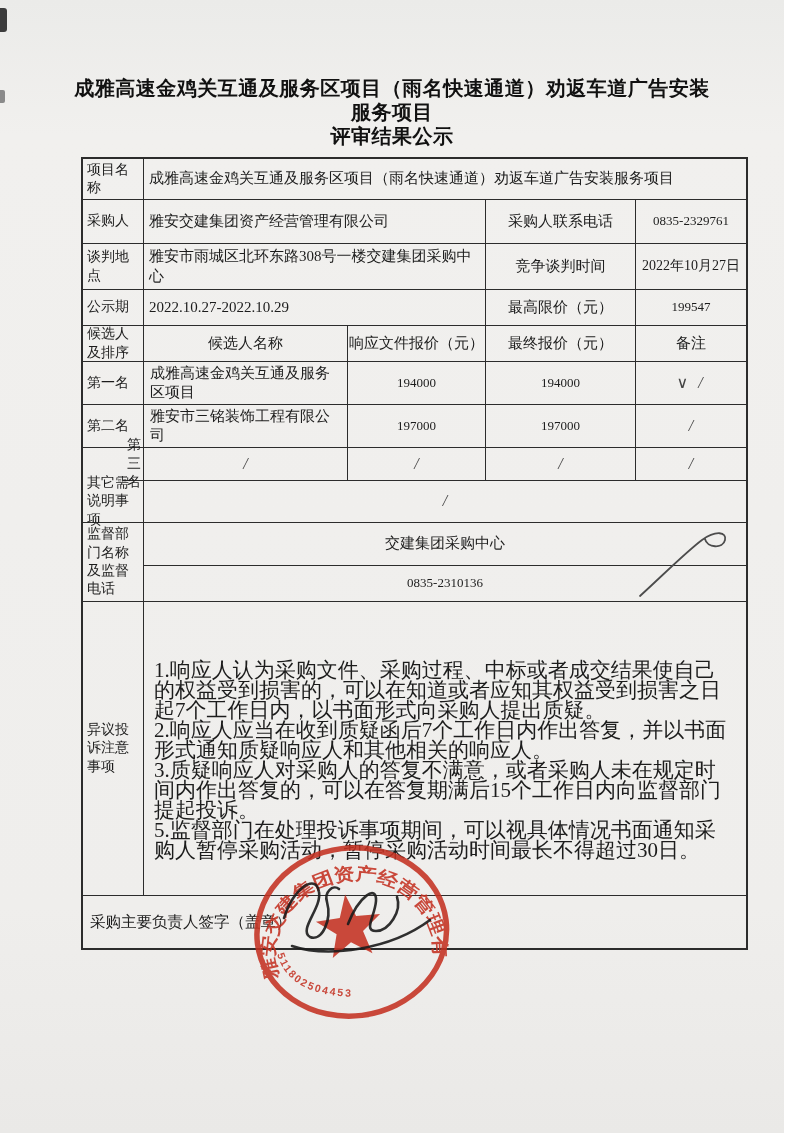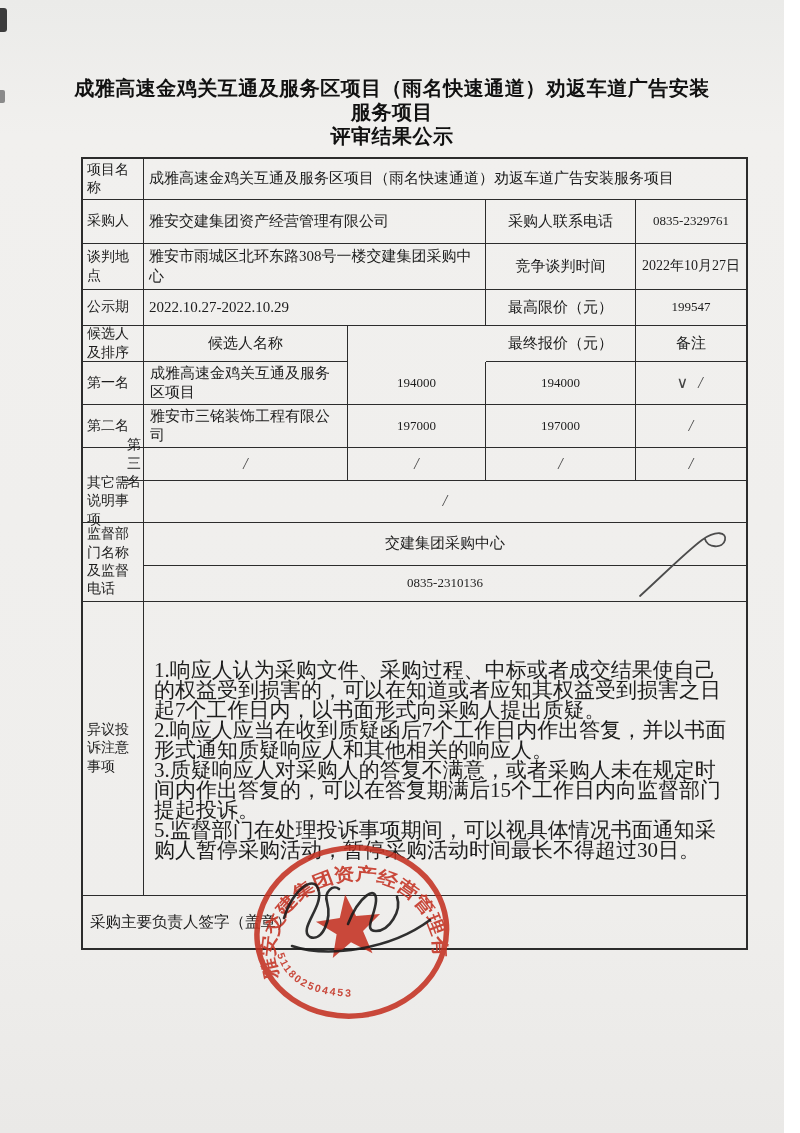--- a/index.html
+++ b/index.html
@@ -67,20 +67,21 @@
     <div class="c" style="grid-row:3;grid-column:4;">竞争谈判时间</div>
     <div class="c noR" style="grid-row:3;grid-column:5;padding:2px 1px;font-size:14px;">2022年10月27日</div>
 
     <div class="c lab" style="grid-row:4;grid-column:1;">公示期</div>
     <div class="c tl" style="grid-row:4;grid-column:2/4;">2022.10.27-2022.10.29</div>
     <div class="c" style="grid-row:4;grid-column:4;">最高限价（元）</div>
     <div class="c noR sm" style="grid-row:4;grid-column:5;">199547</div>
 
     <div class="c lab" style="grid-row:5;grid-column:1;">候选人及排序</div>
     <div class="c" style="grid-row:5;grid-column:2;">候选人名称</div>
+    <div class="c" style="grid-row:5;grid-column:3;padding:2px 1px;">响应文件报价（元）</div>
     <div class="c" style="grid-row:5;grid-column:4;">最终报价（元）</div>
     <div class="c noR" style="grid-row:5;grid-column:5;">备注</div>
 
     <div class="c lab" style="grid-row:6;grid-column:1;">第一名</div>
     <div class="c tl" style="grid-row:6;grid-column:2;padding:2px 6px;">成雅高速金鸡关互通及服务区项目</div>
     <div class="c sm" style="grid-row:6;grid-column:3;">194000</div>
     <div class="c sm" style="grid-row:6;grid-column:4;">194000</div>
     <div class="c noR slash" style="grid-row:6;grid-column:5;letter-spacing:3px;">∨ /</div>
 
     <div class="c lab" style="grid-row:7;grid-column:1;">第二名</div>

